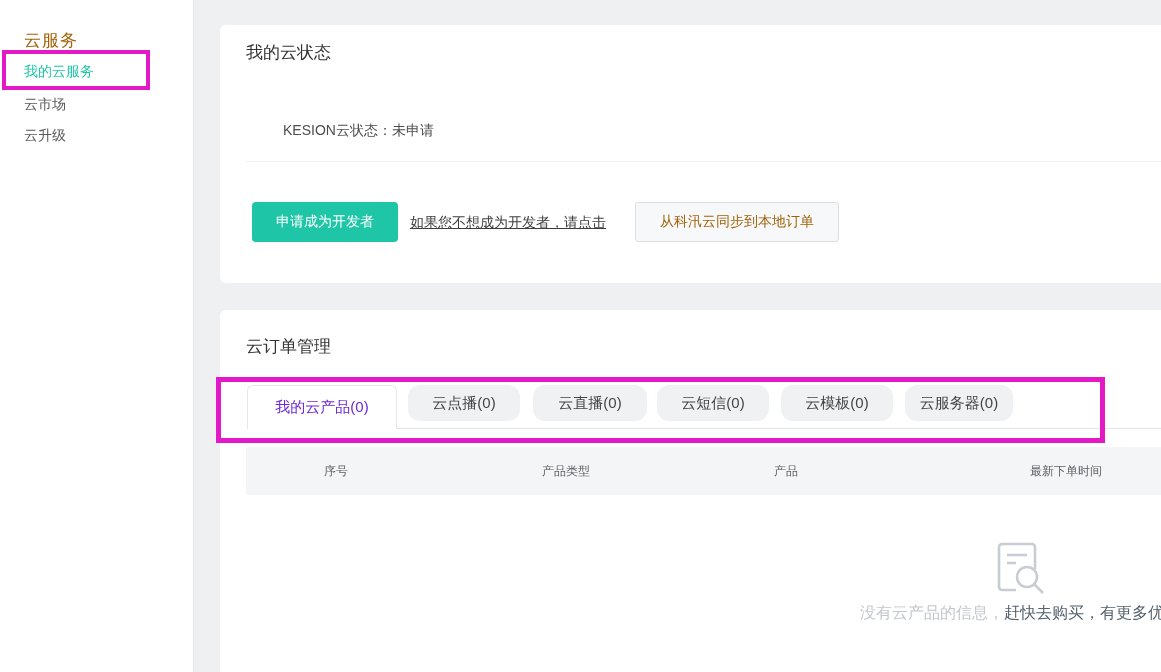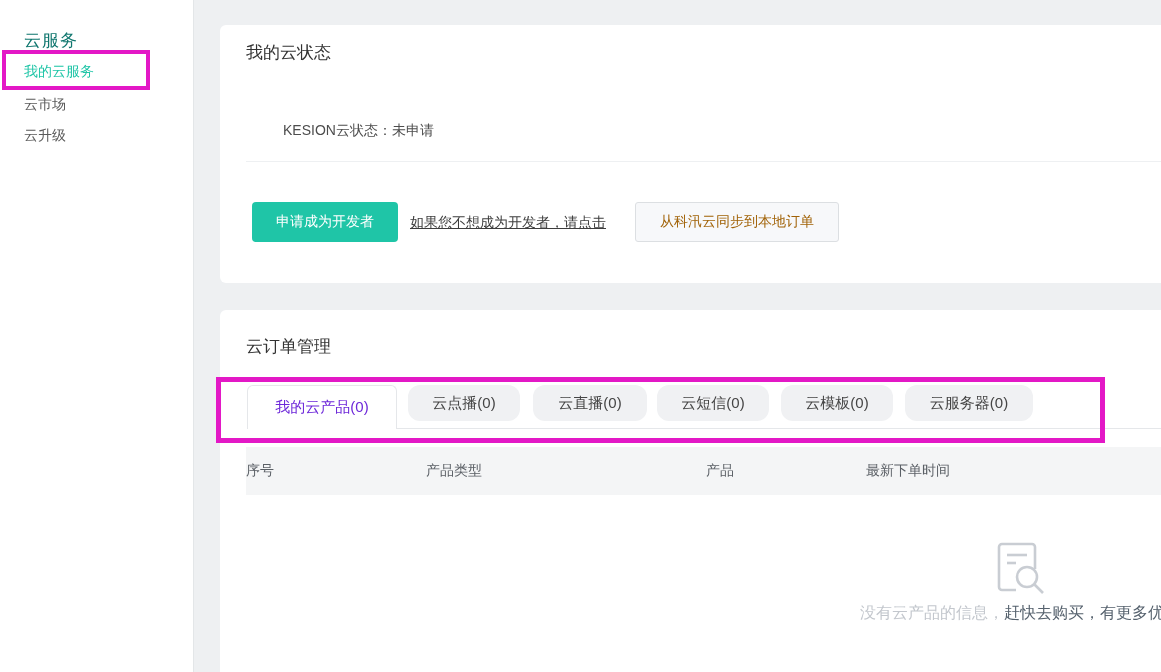--- a/index.html
+++ b/index.html
@@ -13,21 +13,21 @@
 
   
   .sidebar {
     position: absolute; left: 0; top: 0;
     width: 194px; height: 672px;
     background: #ffffff;
     border-right: 1px solid #e3e6e8;
   }
   .sidebar-heading {
     position: absolute; left: 24px; top: 29px;
-    font-size: 17px; color: #0f766e; letter-spacing: 1px;
+    font-size: 17px; color: #a16207; letter-spacing: 1px;
   }
   .side-item {
     position: absolute; left: 24px;
     font-size: 14px; color: #5a5a5a; cursor: pointer; white-space: nowrap;
   }
   .side-item.active { color: #1fc5a7; }
   .si-0 { top: 63px; }
   .si-1 { top: 96px; }
   .si-2 { top: 127px; }
 
@@ -108,30 +108,30 @@
   }
   .tab.plain {
     height: 36px; line-height: 36px;
     background: #f0f1f3; color: #454545;
     border-radius: 12px;
   }
   .tb-1 { left: 188px; width: 112px; }
   .tb-2 { left: 313px; width: 114px; }
   .tb-3 { left: 437px; width: 112px; }
   .tb-4 { left: 561px; width: 112px; }
-  .tb-5 { left: 685px; width: 128px; }
+  .tb-5 { left: 685px; width: 108px; }
 
   
   .table-head {
     position: absolute; left: 26px; right: 0; top: 137px;
     height: 48px; background: #f4f5f6;
     display: flex; align-items: center;
   }
   .th-cell {
-    font-size: 14px; color: #5b6066; 
+    font-size: 12px; color: #5b6066; text-align: center;
     flex: 0 0 auto;
   }
   .thc-0 { width: 180px; }
   .thc-1 { width: 280px; }
   .thc-2 { width: 160px; }
   .thc-3 { width: 400px; }
 
   
   .empty-icon {
     position: absolute; left: 774px; top: 231px;

